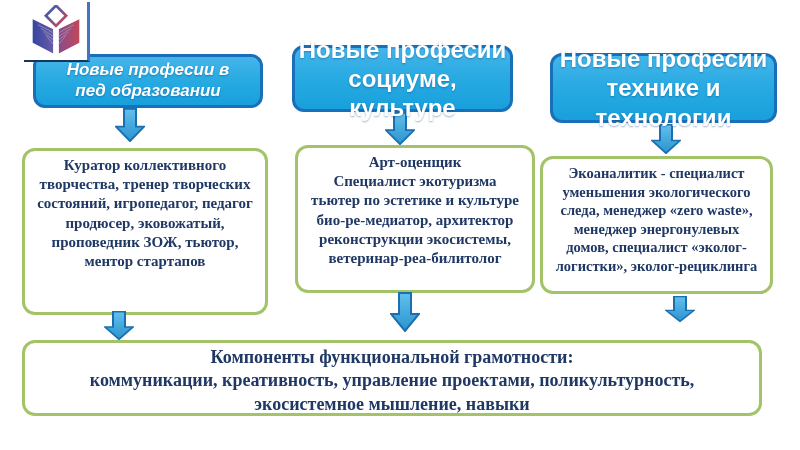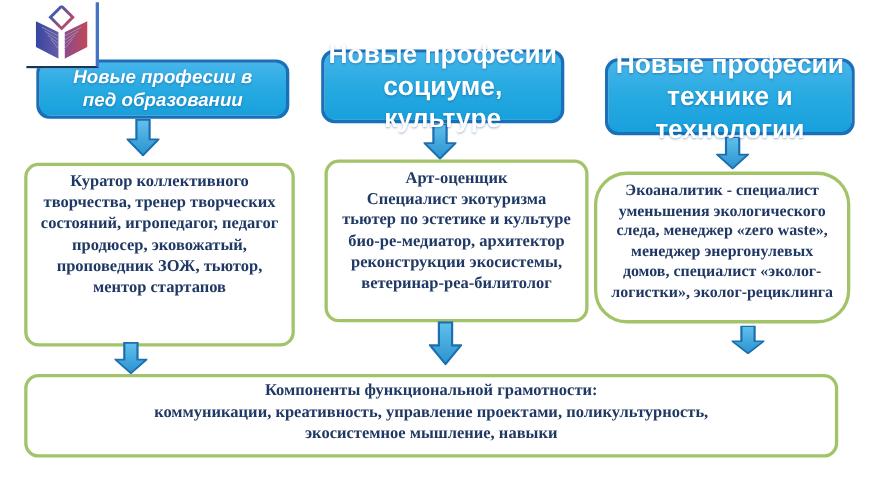--- a/index.html
+++ b/index.html
@@ -30,24 +30,24 @@
   
   .card{
     position:absolute;box-sizing:border-box;background:#ffffff;
     border:3px solid #a3c368;border-radius:13px;
     color:#1f3864;font-family:"Liberation Serif",serif;font-weight:bold;
     text-align:center;font-size:15px;line-height:1.28;white-space:pre-line;
     padding:5px 8px 4px 8px;
   }
   .card1{left:22px;top:148px;width:246px;height:167px;}
   .card2{left:295px;top:145px;width:240px;height:148px;}
-  .card3{left:540px;top:156px;width:233px;height:138px;font-size:14.5px;border-radius:30px;}
+  .card3{left:540px;top:156px;width:233px;height:138px;font-size:14.5px;}
   .footer{
     left:22px;top:340px;width:740px;height:76px;
-    font-size:15px;line-height:1.3;padding-top:3px;
+    font-size:18px;line-height:1.3;padding-top:3px;
   }
   .arrow{position:absolute;z-index:1;}
   .arrow svg{display:block;width:100%;height:100%;}
 </style>
 </head>
 <body>
 
 <div class="slide">
 
   <div class="logo">

